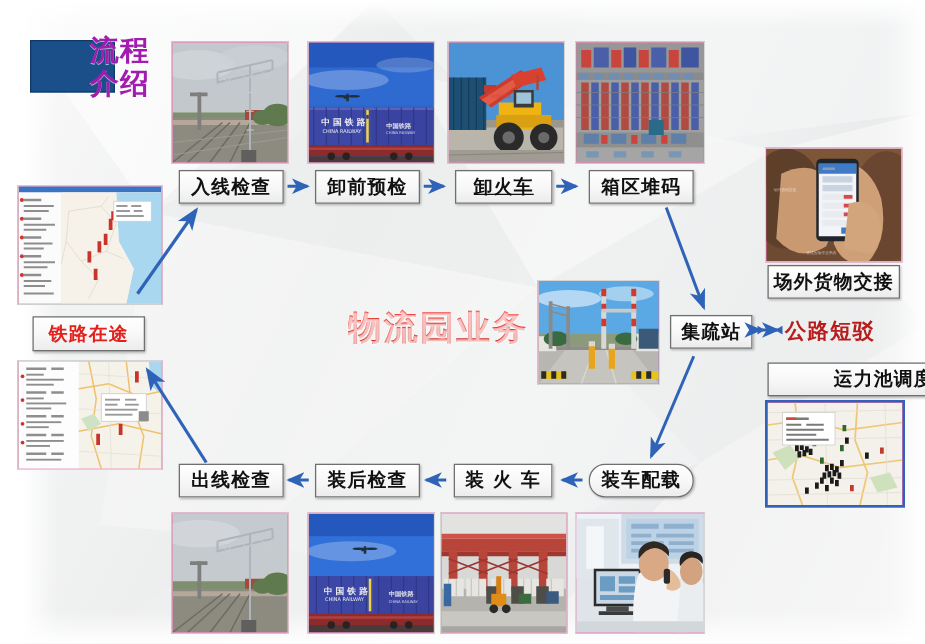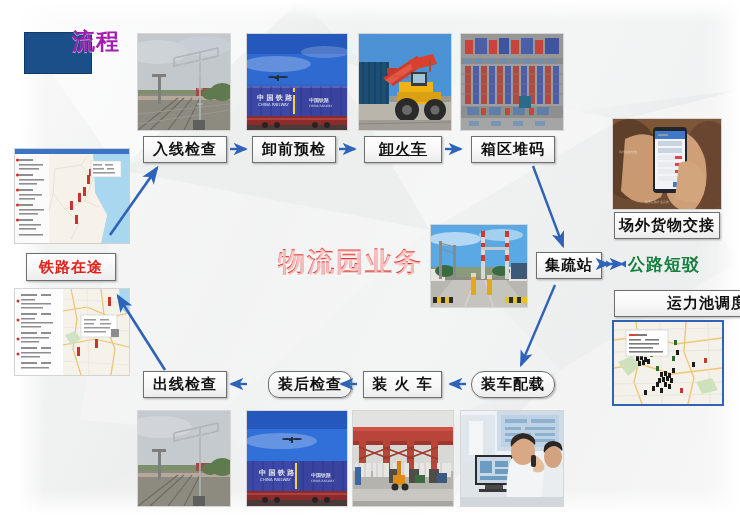--- a/index.html
+++ b/index.html
@@ -109,20 +109,21 @@
 
   <div class="edge-white-l"></div>
   <div class="edge-white-t"></div>
   <div class="edge-white-b"></div>
   <div class="edge-white-r"></div>
 
   <div id="title-block">
     <div id="title-rect"></div>
     <div id="title-text">
       <div>流程</div>
+      <div>介绍</div>
     </div>
   </div>
 
   <div class="photo" style="left:14px;top:148px;width:114px;height:94px;border-color:#cfcfcf;">
     <svg viewBox="0 0 114 94" preserveAspectRatio="none">
       <rect width="114" height="94" fill="#ffffff"></rect>
       <rect x="0" y="0" width="114" height="5" fill="#3a74c4"></rect>
       <rect x="0" y="5" width="34" height="89" fill="#fbfbfb"></rect>
       <g fill="#8e8e8e">
         <rect x="4" y="10" width="14" height="2"></rect>
@@ -612,21 +613,21 @@
       <rect x="0" y="86" width="102" height="9" fill="#d2d7dc"></rect>
     </svg>
   </div>
 
   <div class="pbox" style="left:471px;top:371px;width:82px;height:25px;border-radius:13px;">
     <span>装车配载</span>
   </div>
   <div class="pbox" style="left:363px;top:371px;width:77px;height:25px;">
     <span>装 火 车</span>
   </div>
-  <div class="pbox" style="left:268px;top:371px;width:82px;height:25px;border-radius:11px;">
+  <div class="pbox" style="left:252px;top:371px;width:82px;height:25px;">
     <span>装后检查</span>
   </div>
   <div class="pbox" style="left:143px;top:371px;width:82px;height:25px;">
     <span>出线检查</span>
   </div>
 
   <div id="center-title" class="grad">物流园业务</div>
 
   <div class="photo" style="left:430px;top:224px;width:96px;height:82px;">
     <svg viewBox="0 0 96 82" preserveAspectRatio="none">
@@ -726,21 +727,21 @@
   </div>
 
   <div class="pbox" style="left:614px;top:212px;width:104px;height:25px;">
     <span>场外货物交接</span>
   </div>
 
   <div class="pbox" style="left:536px;top:252px;width:64px;height:25px;">
     <span>集疏站</span>
   </div>
 
-  <div class="plainlabel" style="left:628px;top:253px;font-size:17px;color:#15803d;">
+  <div class="plainlabel" style="left:628px;top:253px;font-size:17px;color:#b91c1c;">
     <span>公路短驳</span>
   </div>
 
   <div class="pbox" style="left:614px;top:290px;width:104px;height:25px;padding-left:40px;">
     <span>运力池调度</span>
   </div>
 
   <div class="photo" style="left:612px;top:320px;width:108px;height:82px;border:2px solid #2f63b8;">
     <svg viewBox="0 0 108 82" preserveAspectRatio="none">
       <rect width="108" height="82" fill="#f4f1ea"></rect>

